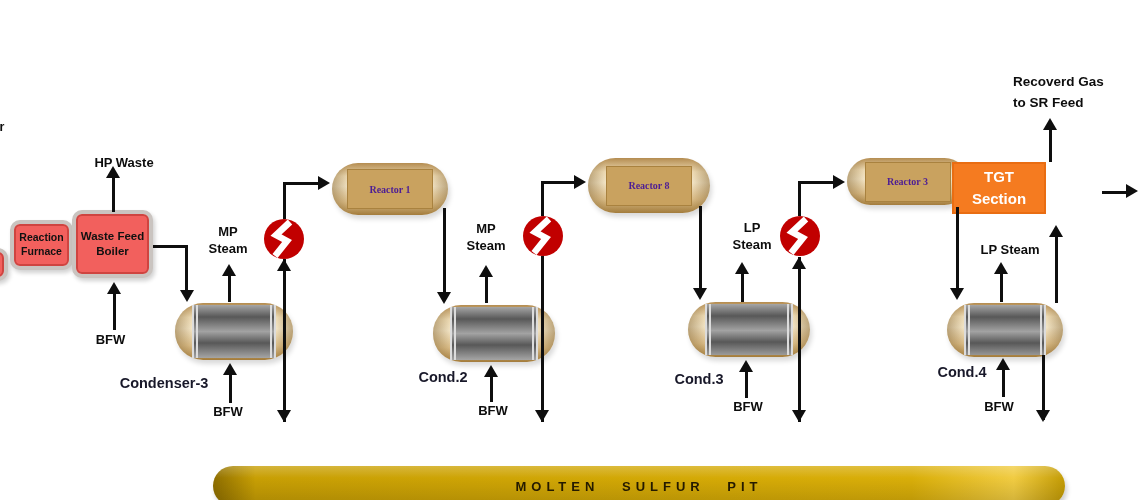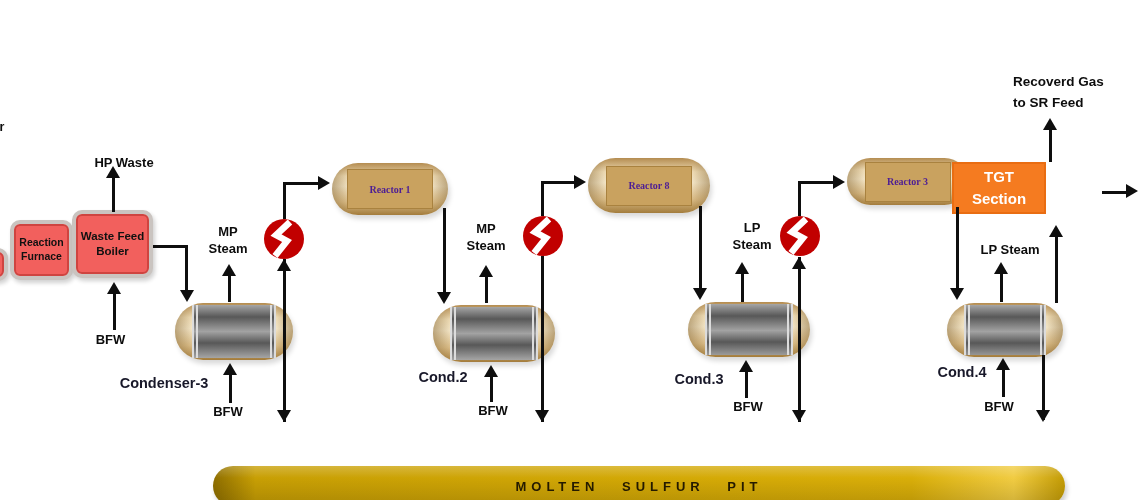--- a/index.html
+++ b/index.html
@@ -51,21 +51,21 @@
 <body>
 
 <div id="stage">
 
 
   <div class="pit" style="left:213px;top:422px;width:852px;height:40px;">
     <span>MOLTEN SULFUR PIT</span>
   </div>
 
   <div class="redbox" style="left:-30px;top:248px;width:38px;height:33px;"></div>
-  <div class="redbox" style="left:10px;top:220px;width:63px;height:60px;">
+  <div class="redbox" style="left:10px;top:220px;width:63px;height:50px;">
     <span>Reaction Furnace</span>
   </div>
   <div class="redbox" style="left:72px;top:210px;width:81px;height:68px;font-size:11.5px;">
     <span>Waste Feed Boiler</span>
   </div>
 
   <div class="vessel" style="left:175px;top:303px;width:118px;height:57px;">
       <div class="tubes"></div>
     </div>
   <div class="vessel" style="left:433px;top:305px;width:122px;height:57px;">

